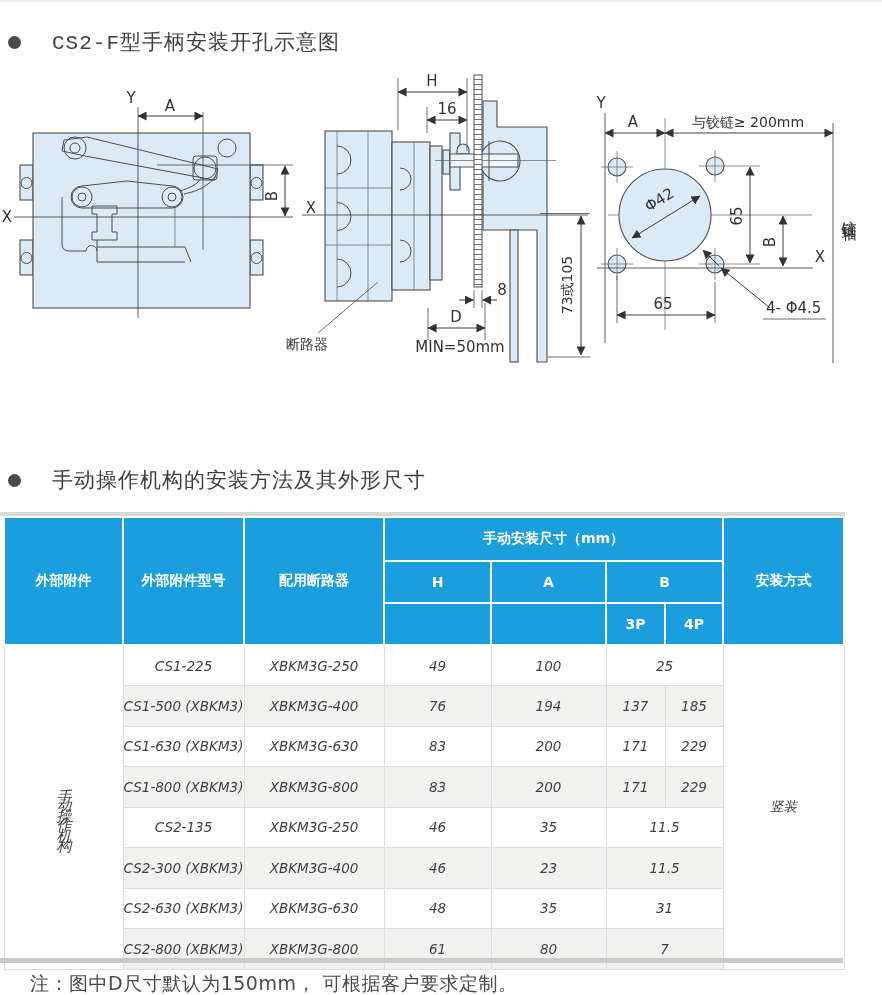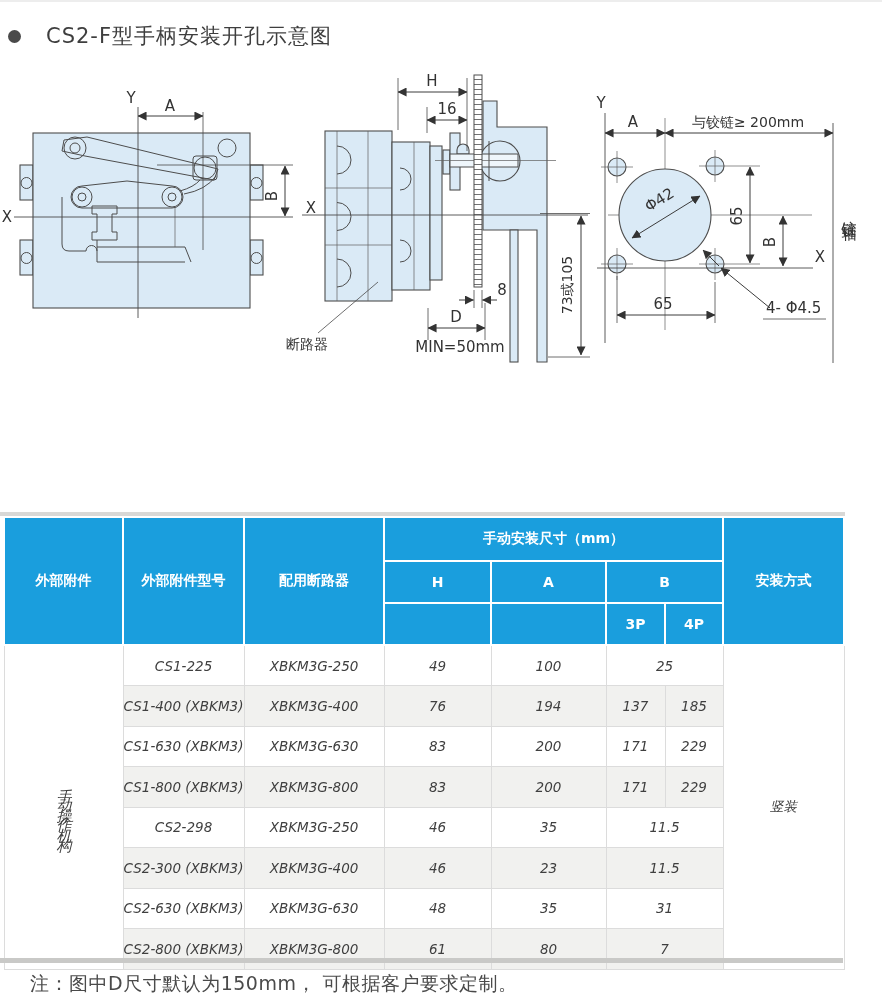--- a/index.html
+++ b/index.html
@@ -1,21 +1,21 @@
 <!DOCTYPE html>
 <html><head>
 <meta charset="utf-8">
 <style>
   html,body{margin:0;padding:0;background:#fff;}
   .page{position:relative;width:882px;height:995px;background:#ffffff;overflow:hidden;
         font-family:"DejaVu Sans","Liberation Sans",sans-serif;color:#3f3f3f;}
   .top-hairline{position:absolute;left:0;top:0;width:882px;height:2px;background:#ededed;}
   .sec-header{position:absolute;left:8px;display:flex;align-items:center;gap:17px;}
   .sec-header .bullet{width:13px;height:13px;border-radius:50%;background:#4a4a4a;flex:0 0 auto;}
-  .sec-header h2{margin:8px;font-size:21px;font-weight:500;color:#3e3e3e;letter-spacing:1px;white-space:nowrap;}
+  .sec-header h2{margin:14px;font-size:21px;font-weight:500;color:#3e3e3e;letter-spacing:1px;white-space:nowrap;font-family:Liberation Mono, monospace;}
   #sec1{top:14px;} #sec2{top:452px;}
 
   
   svg.draw{position:absolute;left:0;top:0;}
   .outl{fill:#daeaf6;stroke:#4d4d4d;stroke-width:1.1;}
   .ln{fill:none;stroke:#4d4d4d;stroke-width:1;}
   .thin{fill:none;stroke:#5f5f5f;stroke-width:.7;}
   .axis{fill:none;stroke:#4a4a4a;stroke-width:.9;}
   .ext{fill:none;stroke:#4a4a4a;stroke-width:.8;}
   .dim{fill:none;stroke:#3c3c3c;stroke-width:1;marker-start:url(#ar);marker-end:url(#ar);}
@@ -201,20 +201,24 @@
       <text class="dl" transform="translate(742,216) rotate(-90)" text-anchor="middle">65</text>
       <text class="dl" transform="translate(775,242) rotate(-90)" text-anchor="middle">B</text>
       <text class="dl" x="820" y="262" text-anchor="middle">X</text>
       <text class="dl" x="663" y="309" text-anchor="middle">65</text>
       <text class="dl" x="766" y="313" text-anchor="start">4- Φ4.5</text>
     </g>
   </svg>
 
   <div class="hinge-axis">铰链轴</div>
 
+  <div class="sec-header" id="sec2">
+    <span class="bullet"></span>
+    <h2>手动操作机构的安装方法及其外形尺寸</h2>
+  </div>
 
   <div class="bar-top"></div>
 
   <table class="spec">
     <colgroup>
       <col style="width:119px">
         <col style="width:121px">
         <col style="width:140px">
       <col style="width:107px">
         <col style="width:115px">
@@ -246,21 +250,21 @@
       <tr>
         <td class="side" rowspan="8"><span class="vert">手动操作机构</span></td>
         <td>CS1-225</td>
         <td>XBKM3G-250</td>
         <td>49</td>
         <td>100</td>
         <td colspan="2">25</td>
         <td class="inst" rowspan="8">竖装</td>
       </tr>
       <tr>
-        <td>CS1-400 (XBKM3)</td>
+        <td>CS1-500 (XBKM3)</td>
         <td>XBKM3G-400</td>
         <td>76</td>
         <td>194</td>
         <td>137</td>
         <td>185</td>
       </tr>
       <tr>
         <td>CS1-630 (XBKM3)</td>
         <td>XBKM3G-630</td>
         <td>83</td>
@@ -270,21 +274,21 @@
       </tr>
       <tr>
         <td>CS1-800 (XBKM3)</td>
         <td>XBKM3G-800</td>
         <td>83</td>
         <td>200</td>
         <td>171</td>
         <td>229</td>
       </tr>
       <tr>
-        <td>CS2-298</td>
+        <td>CS2-135</td>
         <td>XBKM3G-250</td>
         <td>46</td>
         <td>35</td>
         <td colspan="2">11.5</td>
       </tr>
       <tr>
         <td>CS2-300 (XBKM3)</td>
         <td>XBKM3G-400</td>
         <td>46</td>
         <td>23</td>

